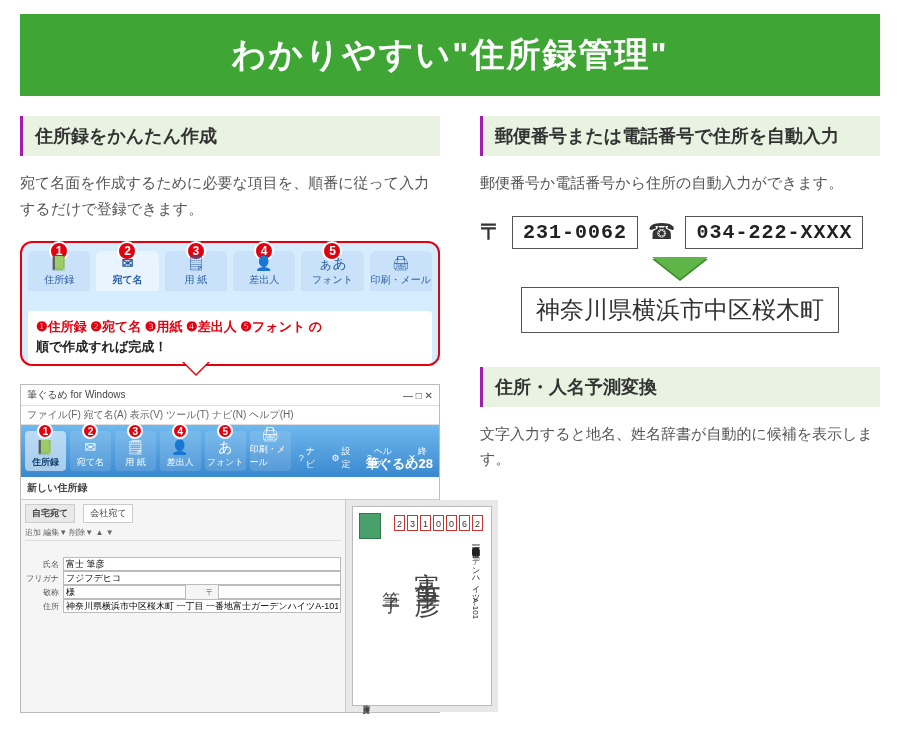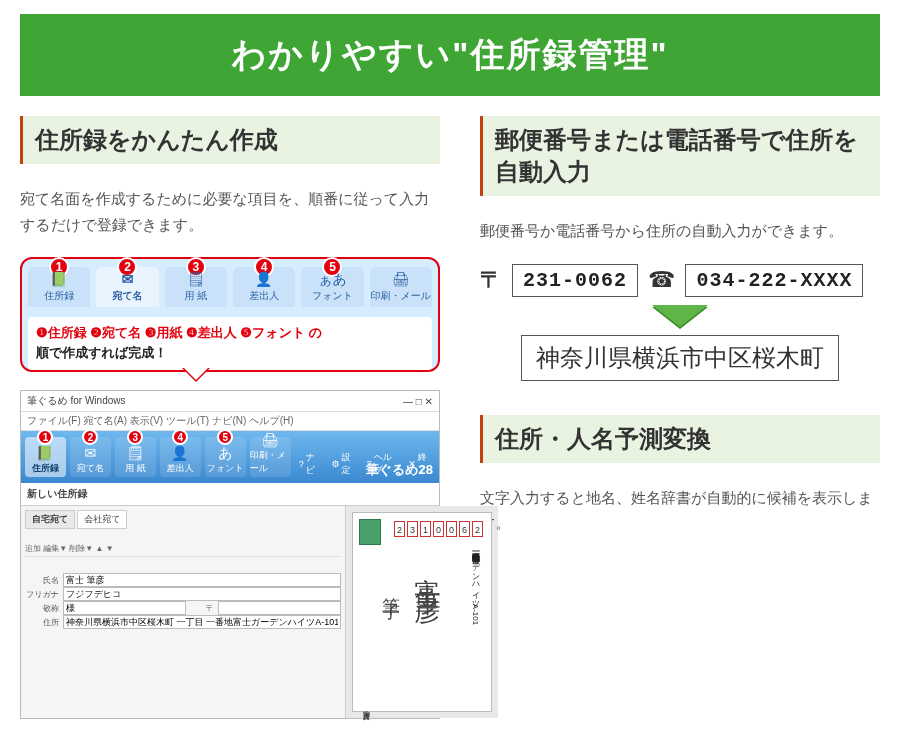--- a/index.html
+++ b/index.html
@@ -25,25 +25,25 @@
   .cols {
     width: 860px;
     margin: 0 auto;
     display: flex;
     gap: 40px;
   }
   .col-l { flex: 0 0 420px; }
   .col-r { flex: 1 1 auto; }
   .subhead {
     background: #e9f3e1;
-    border-left: 3px solid #c2410c;
+    border-left: 3px solid #a21caf;
     padding: 8px 12px;
     font-weight: 700;
-    font-size: 24px;
-    margin-bottom: 22px;
+    font-size: 18px;
+    margin-bottom: 14px;
   }
   .bodytext {
     font-size: 15px;
     line-height: 1.7;
     color: #555;
     margin-bottom: 20px;
   }
 
   
   .shot-wrap {
@@ -71,21 +71,21 @@
     width:20px;height:20px;border-radius:50%;
     background:#e3000f;color:#fff;font-weight:700;font-size:12px;
     display:flex;align-items:center;justify-content:center;
     border:2px solid #fff;
   }
   .shot-tab .ico {
     position:absolute; top:4px; left:0; right:0; text-align:center; font-size:14px;
   }
   .shot-caption {
     background:#fff;
-    margin-top:10px;
+    margin-top:20px;
     border-radius:4px;
     padding:6px 8px 8px 8px;
     font-size:13px;
     font-weight:700;
     color:#e3000f;
     line-height:1.5;
   }
   .shot-caption .t { color:#222; }
   .speech-tail {
     width:0;height:0;
@@ -140,21 +140,21 @@
   .rb-btn .ico{font-size:14px;line-height:1;margin-bottom:2px}
   .rb-spacer{flex:1}
   .rb-right{display:flex;gap:8px;font-size:9px;color:#fff;align-items:center}
   .rb-right span{display:inline-flex;align-items:center;gap:2px}
   .app-brand{
     position:absolute;right:6px;bottom:4px;
     color:#fff;font-weight:700;font-size:13px;
   }
   .app-body{display:flex;background:#f7f7f7}
   .app-leftpane{flex:0 0 250px;border-right:1px solid #ccc;padding:4px;background:#f5f5f5}
-  .app-leftpane .tabbar{display:flex;gap:2px;margin-bottom:12px}
+  .app-leftpane .tabbar{display:flex;gap:8px;margin-bottom:2px}
   .app-leftpane .tabbar div{padding:2px 6px;background:#fff;border:1px solid #ccc;font-size:9px}
   .app-leftpane .tabbar div.on{background:#e9e9e9;font-weight:700}
   .app-leftpane .toolbar{font-size:8px;color:#666;padding:2px 0;border-bottom:1px solid #ddd;margin-bottom:16px}
   .fld{display:flex;align-items:center;margin:0 0;gap:4px}
   .fld label{width:34px;font-size:8px;color:#555;text-align:right}
   .fld input{flex:1;height:14px;border:1px solid #bbb;background:#fff;font-size:9px;padding:0 2px}
   .fld .half{flex:0 0 56px}
   .app-preview{flex:1;padding:6px;background:#e8e8e8}
   .hagaki{
     width:140px;height:200px;margin:0 auto;background:#fff;border:1px solid #bbb;

